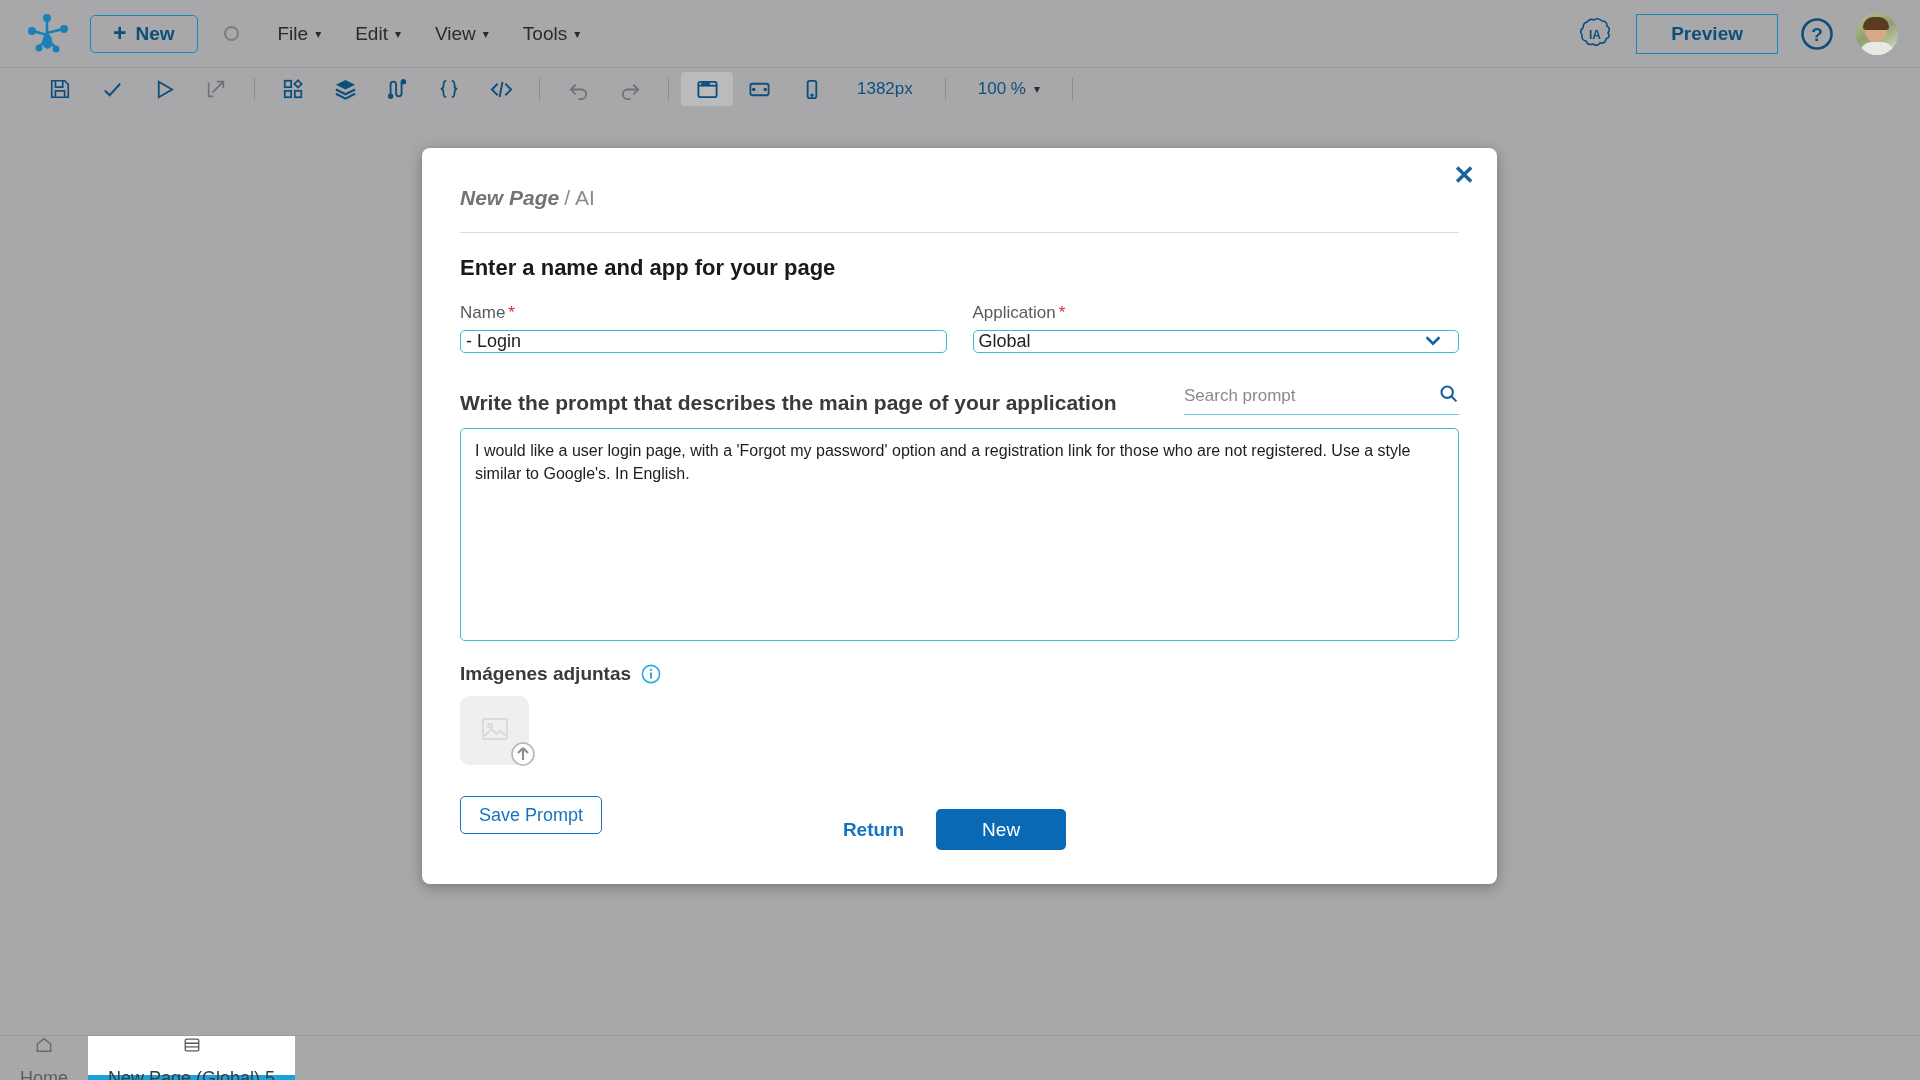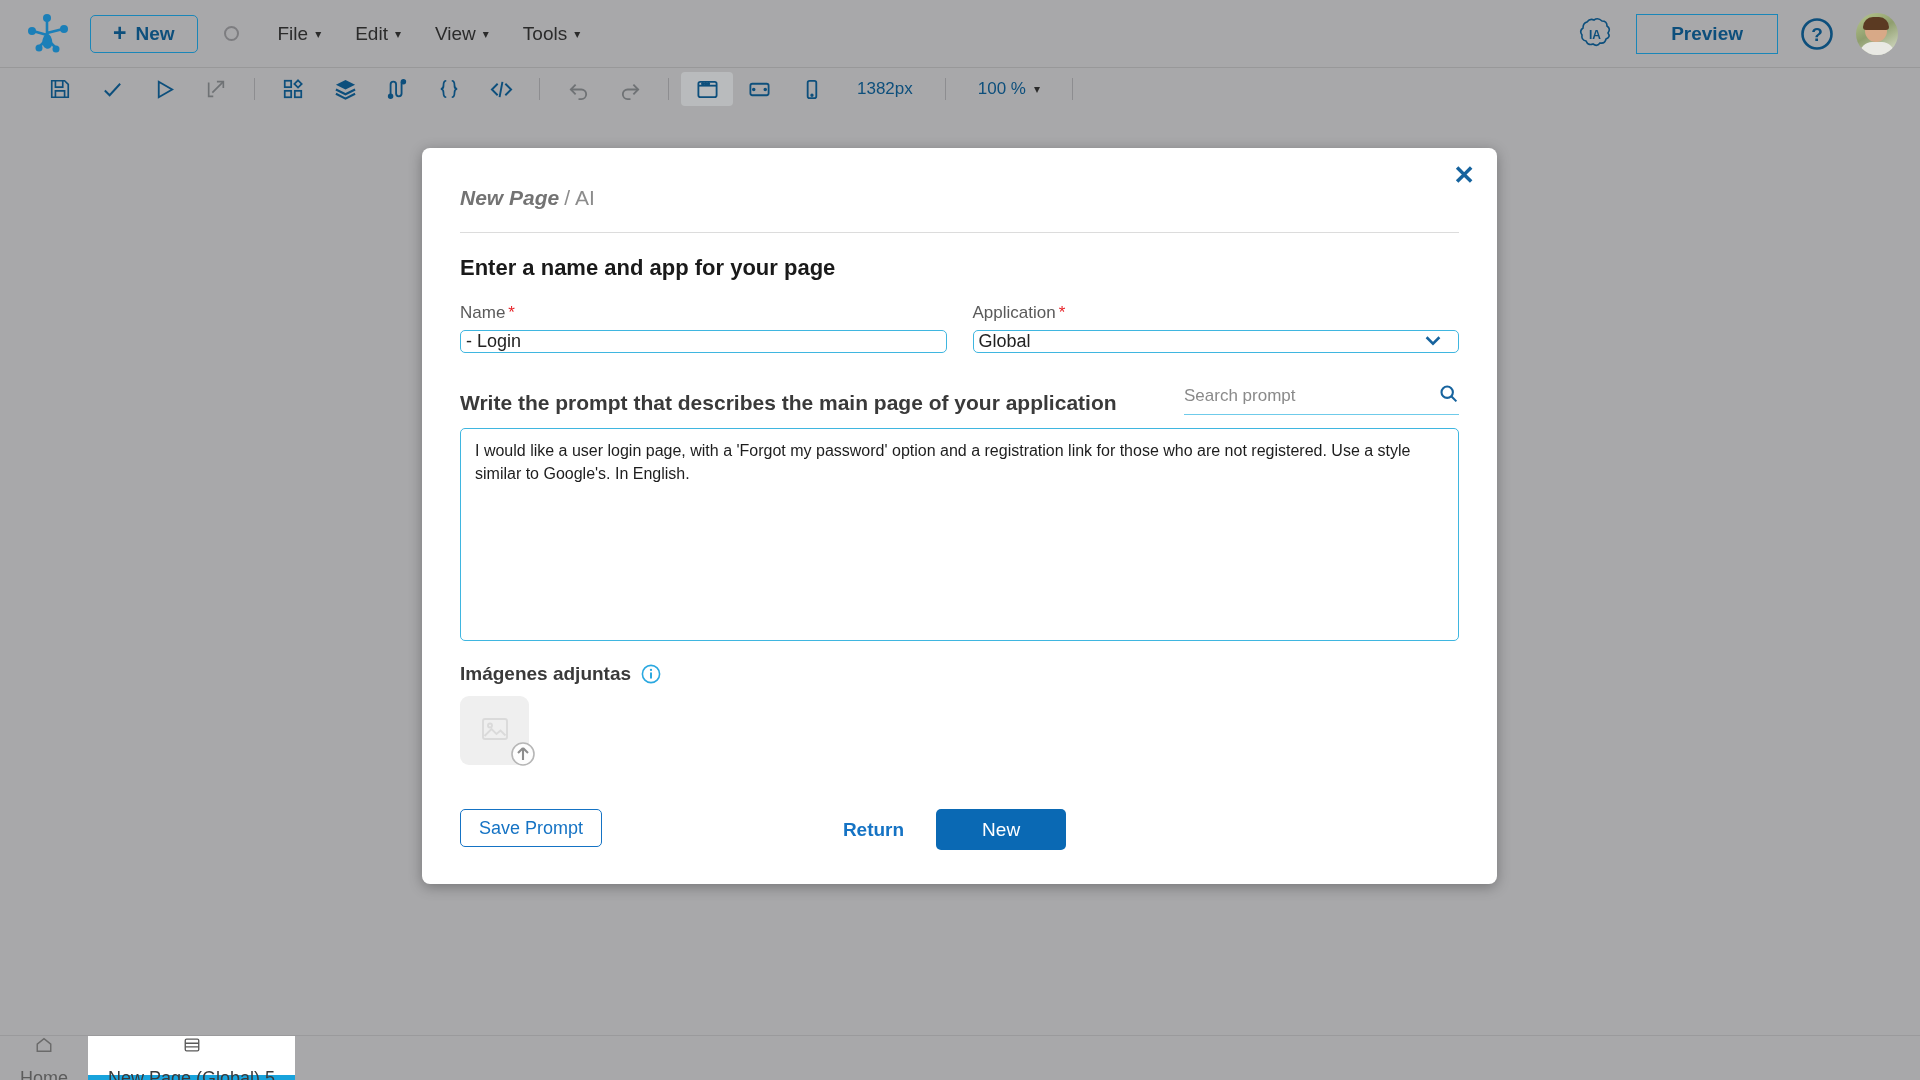--- a/index.html
+++ b/index.html
@@ -160,21 +160,21 @@
     background: #efefef; border-radius: 9px;
     position: relative; cursor: pointer;
     display: flex; align-items: center; justify-content: center;
   }
   .upload-badge {
     position: absolute; right: -8px; bottom: -3px;
     width: 28px; height: 28px;
   }
 
   .save-prompt-btn {
-    margin-top: 44px;
+    margin-top: 31px;
     border: 1px solid #1573c4; border-radius: 5px;
     background: #fff; color: #1573c4;
     font-size: 18px; height: 38px; padding: 0 18px; cursor: pointer;
     font-family: "Liberation Sans", sans-serif;
   }
 
   .modal-footer {
     position: absolute; left: 28px; right: 38px; bottom: 34px;
     display: flex; align-items: center; justify-content: center; gap: 32px;
   }

